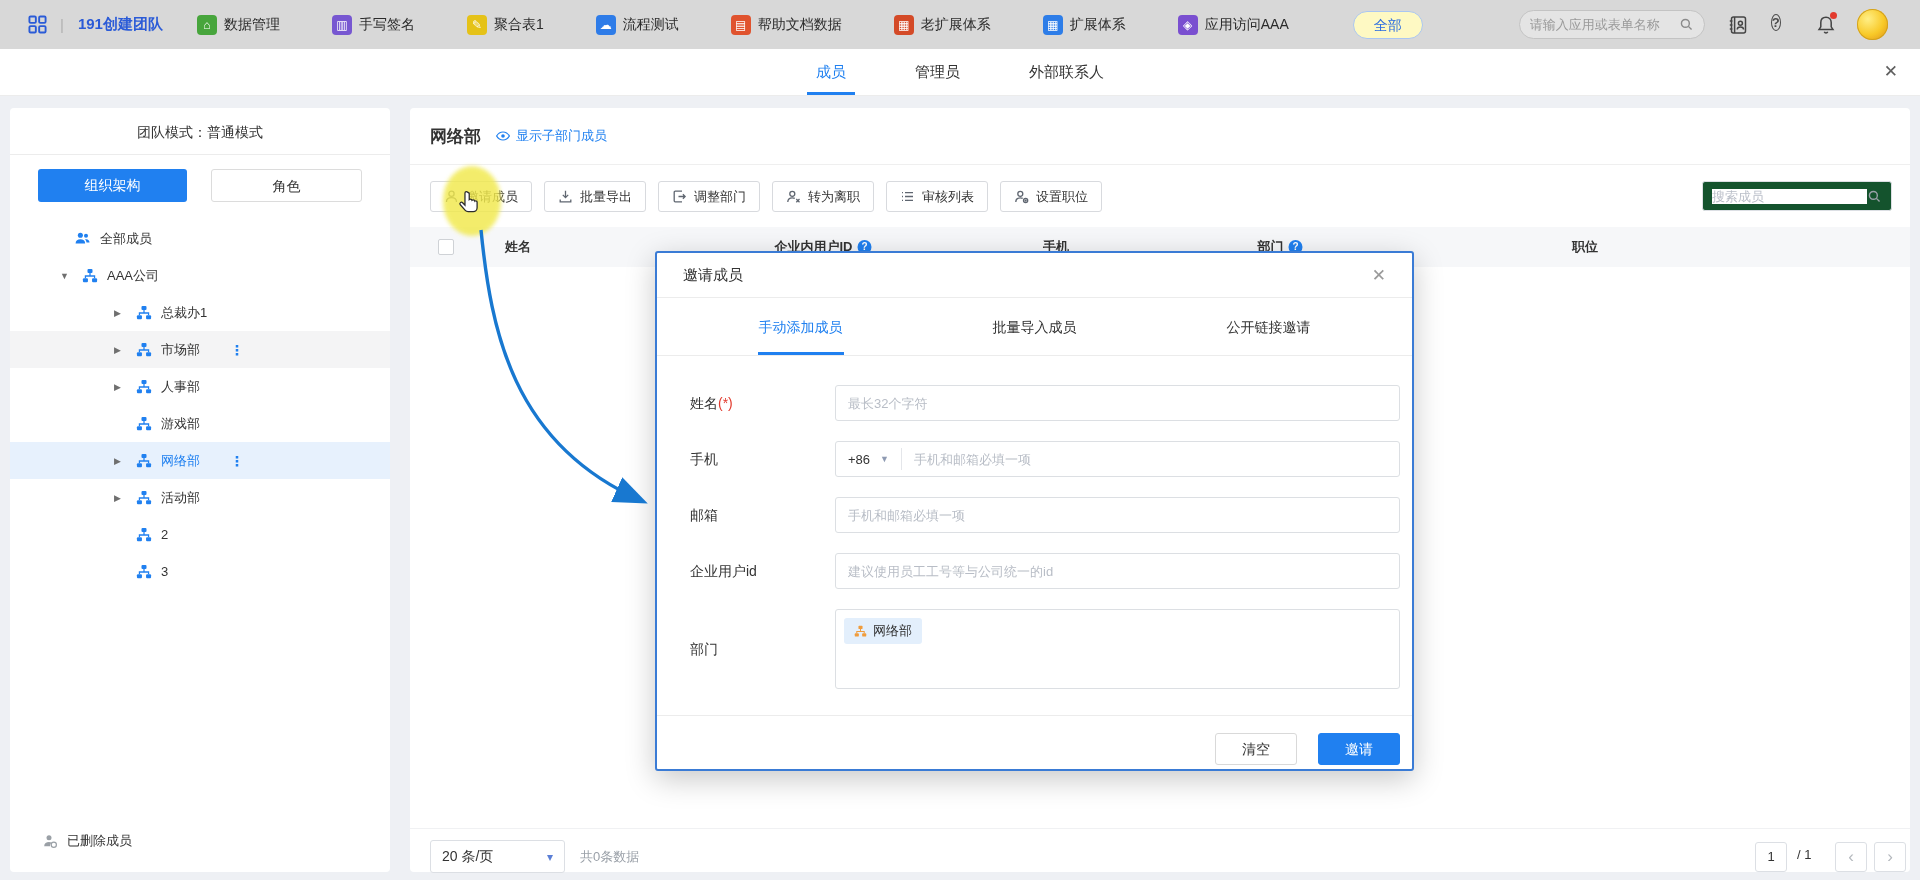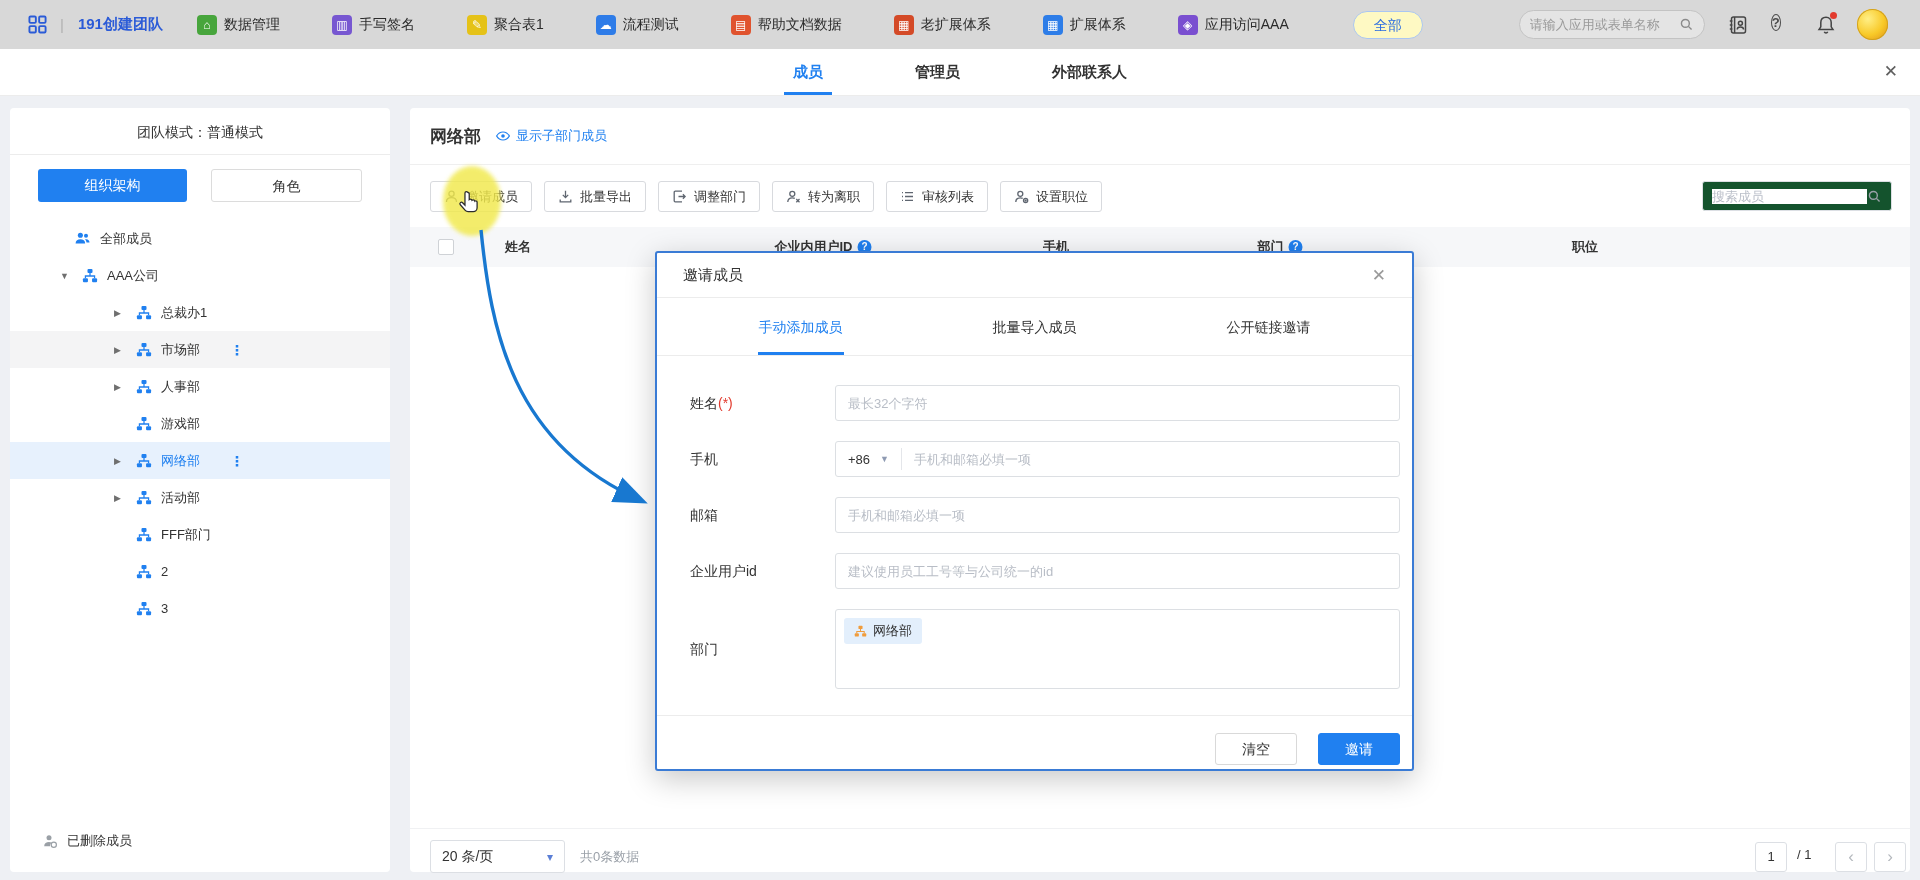--- a/index.html
+++ b/index.html
@@ -20,21 +20,21 @@
   .pill-all { margin-left:12px; height:28px; padding:0 20px; line-height:26px; border-radius:14px; background:#fef9c3; border:1px solid #aac6f2; color:#2b6ce0; font-size:14px; cursor:pointer; }
   .nav-search { margin-left:96px; width:186px; height:29px; border-radius:15px; border:1px solid #c3c3c3; background:#e4e4e4; display:flex; align-items:center; padding:0 10px; }
   .nav-search input { flex:1; border:none; outline:none; background:transparent; font-size:13px; color:#333; min-width:0; }
   .nav-search input::placeholder { color:#9a9a9a; }
   .nav-ic { margin-left:22px; width:22px; height:22px; position:relative; cursor:pointer; flex:0 0 auto; }
   .help-ic { width:20px; height:20px; border:1.5px solid #4a4a4a; border-radius:50%; color:#4a4a4a; text-align:center; line-height:17px; font-size:13px; font-weight:700; }
   .red-dot { position:absolute; right:0; top:-2px; width:7px; height:7px; background:#e23b2e; border-radius:50%; }
   .avatar { margin:0 0 0 20px; width:31px; height:31px; border-radius:50%; background:radial-gradient(circle at 35% 32%, #ffef86, #f8c928 55%, #e0951a 95%); box-shadow:0 0 0 1px #d2a11e inset; cursor:pointer; flex:0 0 auto; }
 
   
-  .tabbar { position:absolute; left:0; top:49px; width:1920px; height:46px; background:#fff; display:flex; align-items:center; justify-content:center; gap:92px; box-shadow:0 1px 0 #ececec;font-weight:bold; }
+  .tabbar { position:absolute; left:0; top:49px; width:1920px; height:46px; background:#fff; display:flex; align-items:center; justify-content:center; gap:69px; box-shadow:0 1px 0 #ececec; }
   .tab { font-size:15px; color:#333; cursor:pointer; position:relative; height:46px; line-height:46px; }
   .tab.active { color:#2080f0; }
   .tab.active::after { content:""; position:absolute; left:50%; transform:translateX(-50%); bottom:0; width:48px; height:3px; background:#2080f0; }
   .tab-close { position:absolute; right:22px; top:0; height:46px; line-height:46px; font-size:17px; color:#5f5f5f; cursor:pointer; }
 
   
   .sidebar { position:absolute; left:10px; top:108px; width:380px; height:764px; background:#fff; border-radius:4px; }
   .mode-label { text-align:center; font-size:14px; color:#333; padding-top:16px; height:46px; }
   .side-div { border-top:1px solid #ececec; margin:0 0; }
   .seg-row { display:flex; gap:24px; padding:14px 28px 6px 28px; }
@@ -320,34 +320,20 @@
                 <rect x="4.8" y="0.8" width="4.4" height="3.5" rx="0.9"></rect>
                 <rect x="0.8" y="9" width="4.4" height="3.5" rx="0.9"></rect>
                 <rect x="8.8" y="9" width="4.4" height="3.5" rx="0.9"></rect>
               </g>
               <path d="M7 4.3v2.2M3 9V7h8v2" fill="none" stroke="#2080f0" stroke-width="1.1"></path>
             </svg>
           </span>
         <span class="lbl">活动部</span>
       </div>
 
-      <div class="titem lv1">
-        <span class="caret"></span>
-        <span class="icn">
-            <svg class="ic" viewBox="0 0 14 14">
-              <g fill="#2080f0">
-                <rect x="4.8" y="0.8" width="4.4" height="3.5" rx="0.9"></rect>
-                <rect x="0.8" y="9" width="4.4" height="3.5" rx="0.9"></rect>
-                <rect x="8.8" y="9" width="4.4" height="3.5" rx="0.9"></rect>
-              </g>
-              <path d="M7 4.3v2.2M3 9V7h8v2" fill="none" stroke="#2080f0" stroke-width="1.1"></path>
-            </svg>
-          </span>
-        <span class="lbl">FFF部门</span>
-      </div>
 
       <div class="titem lv1">
         <span class="caret"></span>
         <span class="icn">
             <svg class="ic" viewBox="0 0 14 14">
               <g fill="#2080f0">
                 <rect x="4.8" y="0.8" width="4.4" height="3.5" rx="0.9"></rect>
                 <rect x="0.8" y="9" width="4.4" height="3.5" rx="0.9"></rect>
                 <rect x="8.8" y="9" width="4.4" height="3.5" rx="0.9"></rect>
               </g>

